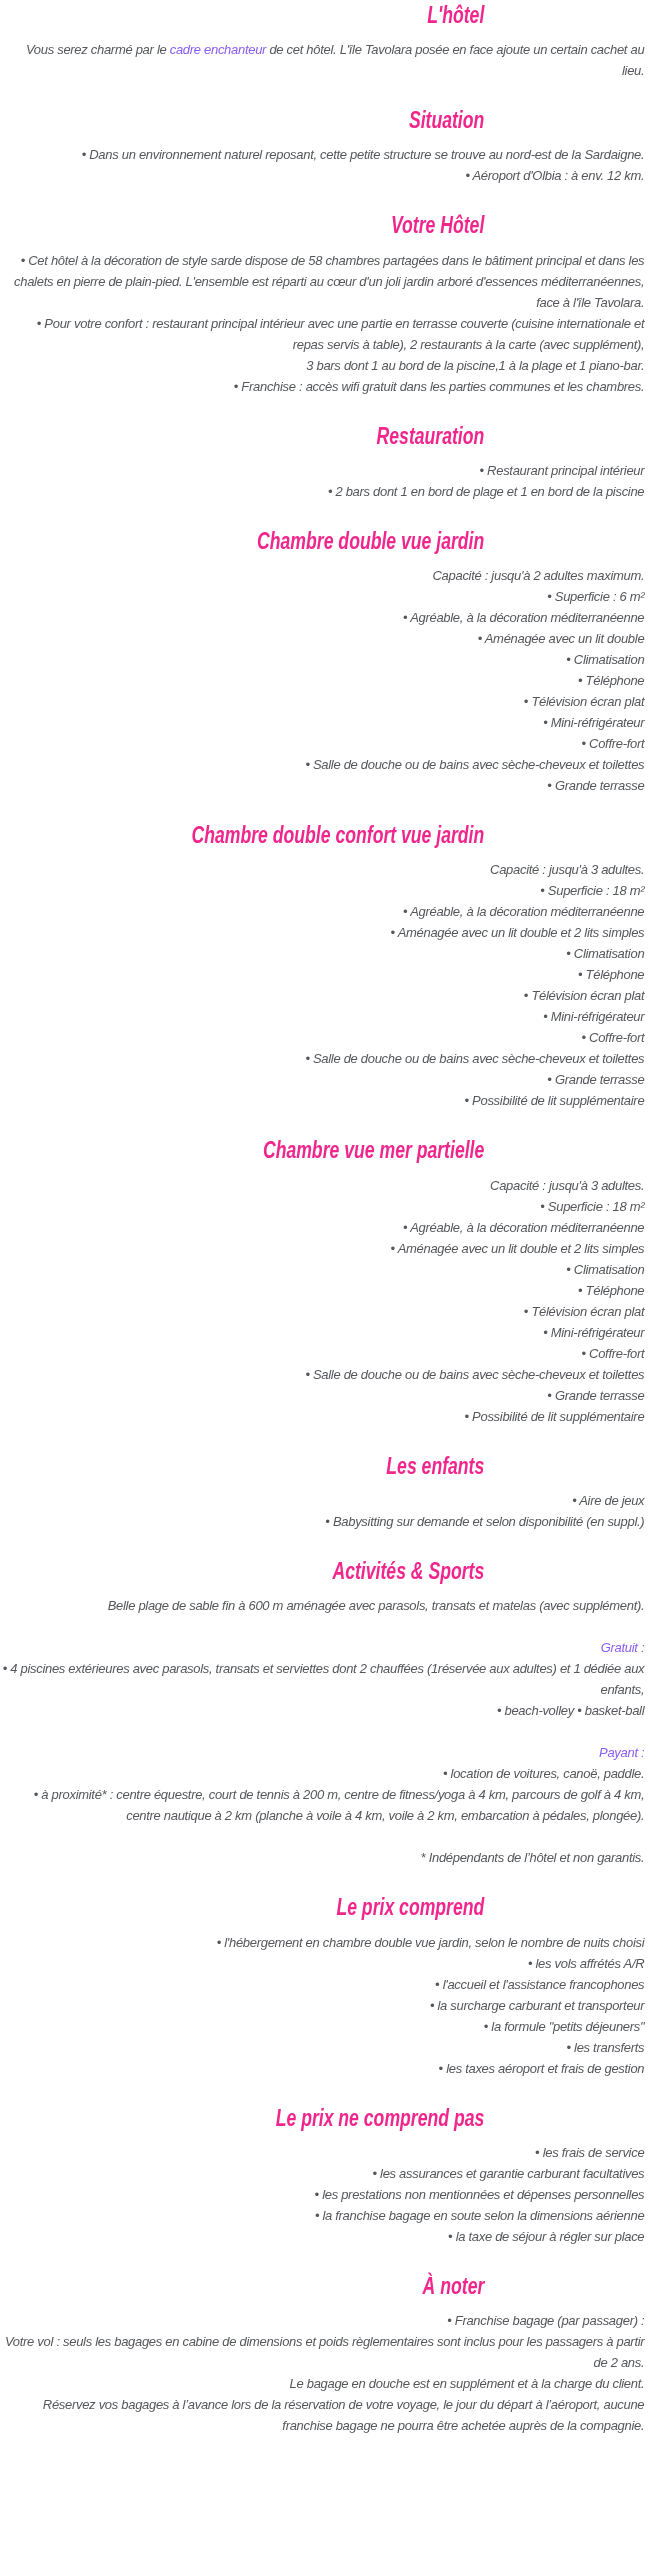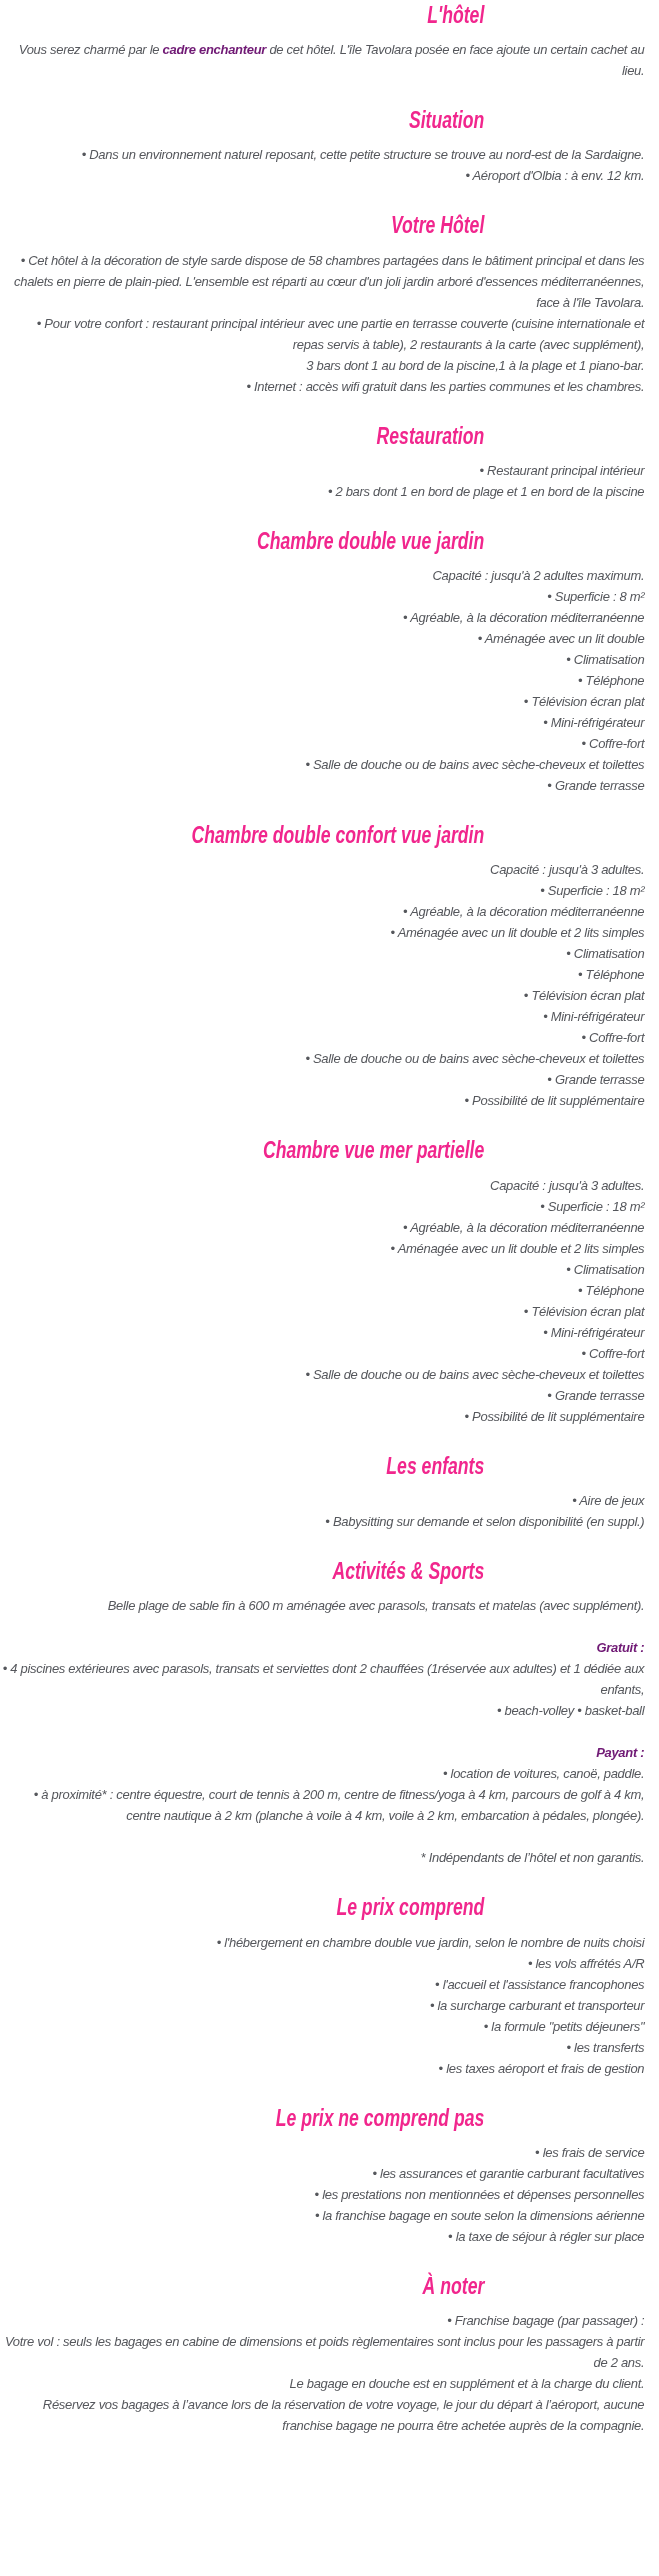--- a/index.html
+++ b/index.html
@@ -20,21 +20,21 @@
     font-size:23.5px; line-height:26px;
     color:var(--accent, #f1268d);
     margin:26px 0 11.3px 0;
     transform:scaleX(0.75); transform-origin:0 50%;
     white-space:nowrap; letter-spacing:0;
   }
   section:first-child h2 { margin-top:0; }
   .block { margin:0; }
   .block.gap { margin-top:21px; }
   .line { min-height:21px; }
-  .b { font-weight:700; color:#701a75; }
+  .b { font-weight:400; color:#8b5cf6; }
 </style>
 </head>
 <body>
 
 <main>
     <section>
       <h2>L'hôtel</h2>
       <div class="block">
         <div class="line"><span>Vous serez charmé par le </span><span class="b">cadre enchanteur</span><span> de cet hôtel. L'île Tavolara posée en face ajoute un certain cachet au lieu.</span></div>
       </div>
@@ -45,35 +45,35 @@
         <div class="line"><span>• Dans un environnement naturel reposant, cette petite structure se trouve au nord-est de la Sardaigne.</span></div>
         <div class="line"><span>• Aéroport d'Olbia : à env. 12 km.</span></div>
       </div>
     </section>
     <section>
       <h2>Votre Hôtel</h2>
       <div class="block">
         <div class="line"><span>• Cet hôtel à la décoration de style sarde dispose de 58 chambres partagées dans le bâtiment principal et dans les chalets en pierre de plain-pied. L'ensemble est réparti au cœur d'un joli jardin arboré d'essences méditerranéennes, face à l'île Tavolara.</span></div>
         <div class="line"><span>• Pour votre confort : restaurant principal intérieur avec une partie en terrasse couverte (cuisine internationale et repas servis à table), 2 restaurants à la carte (avec supplément),</span></div>
         <div class="line"><span>3 bars dont 1 au bord de la piscine,1 à la plage et 1 piano-bar.</span></div>
-        <div class="line"><span>• Internet : accès wifi gratuit dans les parties communes et les chambres.</span></div>
+        <div class="line"><span>• Franchise : accès wifi gratuit dans les parties communes et les chambres.</span></div>
       </div>
     </section>
     <section>
       <h2>Restauration</h2>
       <div class="block">
         <div class="line"><span>• Restaurant principal intérieur</span></div>
         <div class="line"><span>• 2 bars dont 1 en bord de plage et 1 en bord de la piscine</span></div>
       </div>
     </section>
     <section>
       <h2>Chambre double vue jardin</h2>
       <div class="block">
         <div class="line"><span>Capacité : jusqu'à 2 adultes maximum.</span></div>
-        <div class="line"><span>• Superficie : 8 m²</span></div>
+        <div class="line"><span>• Superficie : 6 m²</span></div>
         <div class="line"><span>• Agréable, à la décoration méditerranéenne</span></div>
         <div class="line"><span>• Aménagée avec un lit double</span></div>
         <div class="line"><span>• Climatisation</span></div>
         <div class="line"><span>• Téléphone</span></div>
         <div class="line"><span>• Télévision écran plat</span></div>
         <div class="line"><span>• Mini-réfrigérateur</span></div>
         <div class="line"><span>• Coffre-fort</span></div>
         <div class="line"><span>• Salle de douche ou de bains avec sèche-cheveux et toilettes</span></div>
         <div class="line"><span>• Grande terrasse</span></div>
       </div>

